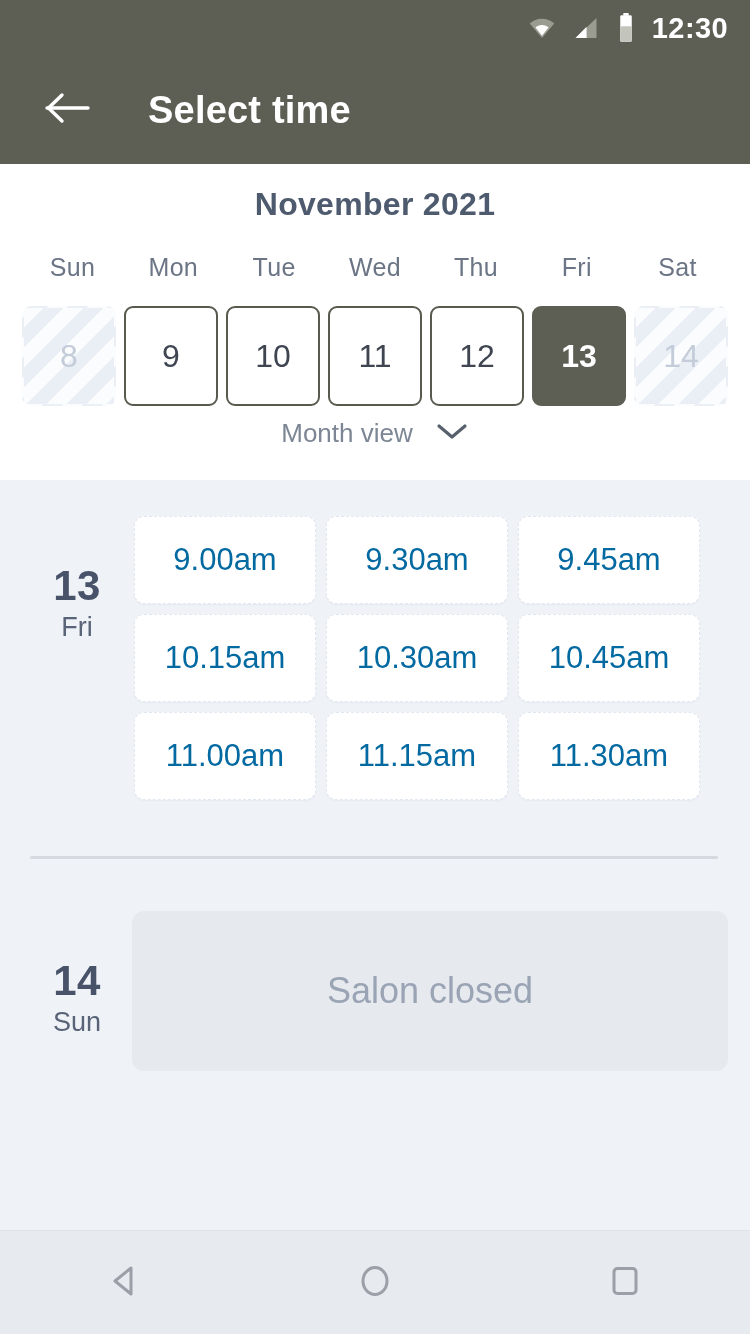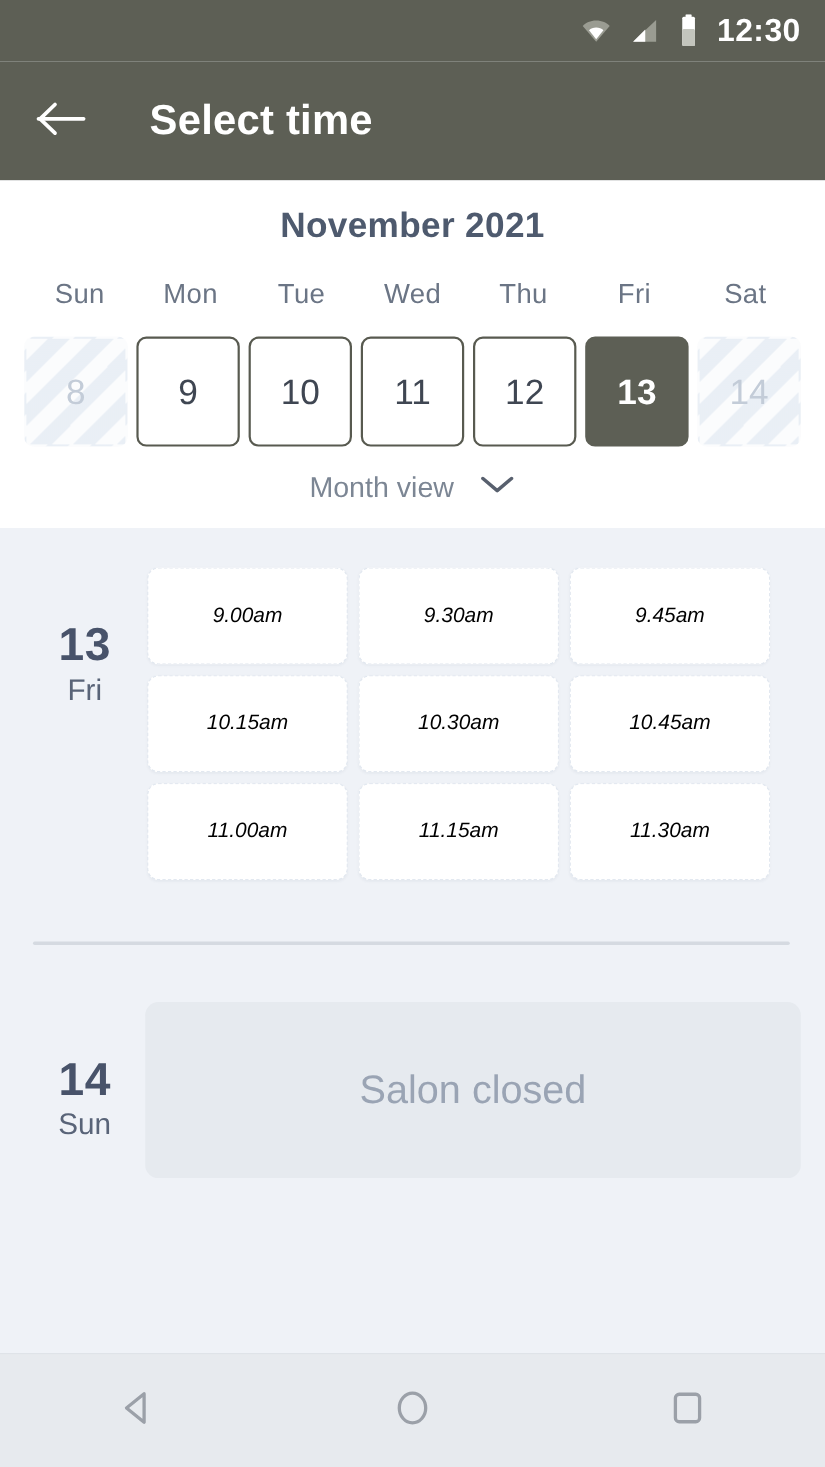--- a/index.html
+++ b/index.html
@@ -19,21 +19,21 @@
   }
   .sb-icon { display:flex; align-items:center; }
   .sb-clock {
     color:#ffffff; font-size:29px; font-weight:bold;
     letter-spacing:0.4px; line-height:1;
   }
 
   
   .appbar {
     height:108px; background:#5d5f55;
-    display:flex; align-items:center; padding-left:28px;
+    display:flex; align-items:center; padding-left:40px;
   }
   .back-btn {
     width:56px; height:56px;
     display:flex; align-items:center; justify-content:center;
     cursor:pointer;
   }
   .appbar-title {
     color:#ffffff; font-size:38px; font-weight:bold;
     margin-left:52px; letter-spacing:0.2px;
   }
@@ -70,21 +70,21 @@
   }
   .date-cell.disabled {
     color:#c3ccd8; border:2px solid transparent;
     background-color:#eef2f7;
     background-image:repeating-linear-gradient(135deg,
         rgba(255,255,255,0.75) 0px, rgba(255,255,255,0.75) 14px,
         rgba(232,238,245,0.75) 14px, rgba(232,238,245,0.75) 28px);
   }
   .monthview-row {
     display:flex; align-items:center; justify-content:center;
-    margin-top:22px; gap:22px; cursor:pointer;
+    margin-top:12px; gap:22px; cursor:pointer;
   }
   .monthview-label { color:#7c8694; font-size:26px; }
 
   
   .slots-area {
     background:#eff2f7; height:752px; overflow:hidden;
     padding-top:36px;
   }
   .day-block { display:flex; padding:0 22px; }
   .day-label {
@@ -97,23 +97,22 @@
   .day-dow { color:#596478; font-size:27px; margin-top:4px; }
   .slot-grid {
     flex:1; display:flex; flex-wrap:wrap; gap:10px 10px;
     align-content:flex-start; padding-left:2px;
   }
   .slot {
     width:182px; height:88px;
     background:#ffffff; border:1px dashed #e2e8f0;
     border-radius:10px;
     display:flex; align-items:center; justify-content:center;
-    color:#000000; font-size:19px; cursor:pointer;
+    color:#0369a1; font-size:31px; cursor:pointer;
     box-shadow:0 1px 2px rgba(70,90,120,0.05);
-    font-style:italic;
   }
   .divider {
     height:3px; background:#d5dae1;
     margin:56px 32px 0 30px; border-radius:2px;
   }
   .closed-block { display:flex; padding:0 22px; margin-top:52px; }
   .closed-box {
     flex:1; height:160px; background:#e6eaef;
     border-radius:12px;
     display:flex; align-items:center; justify-content:center;

